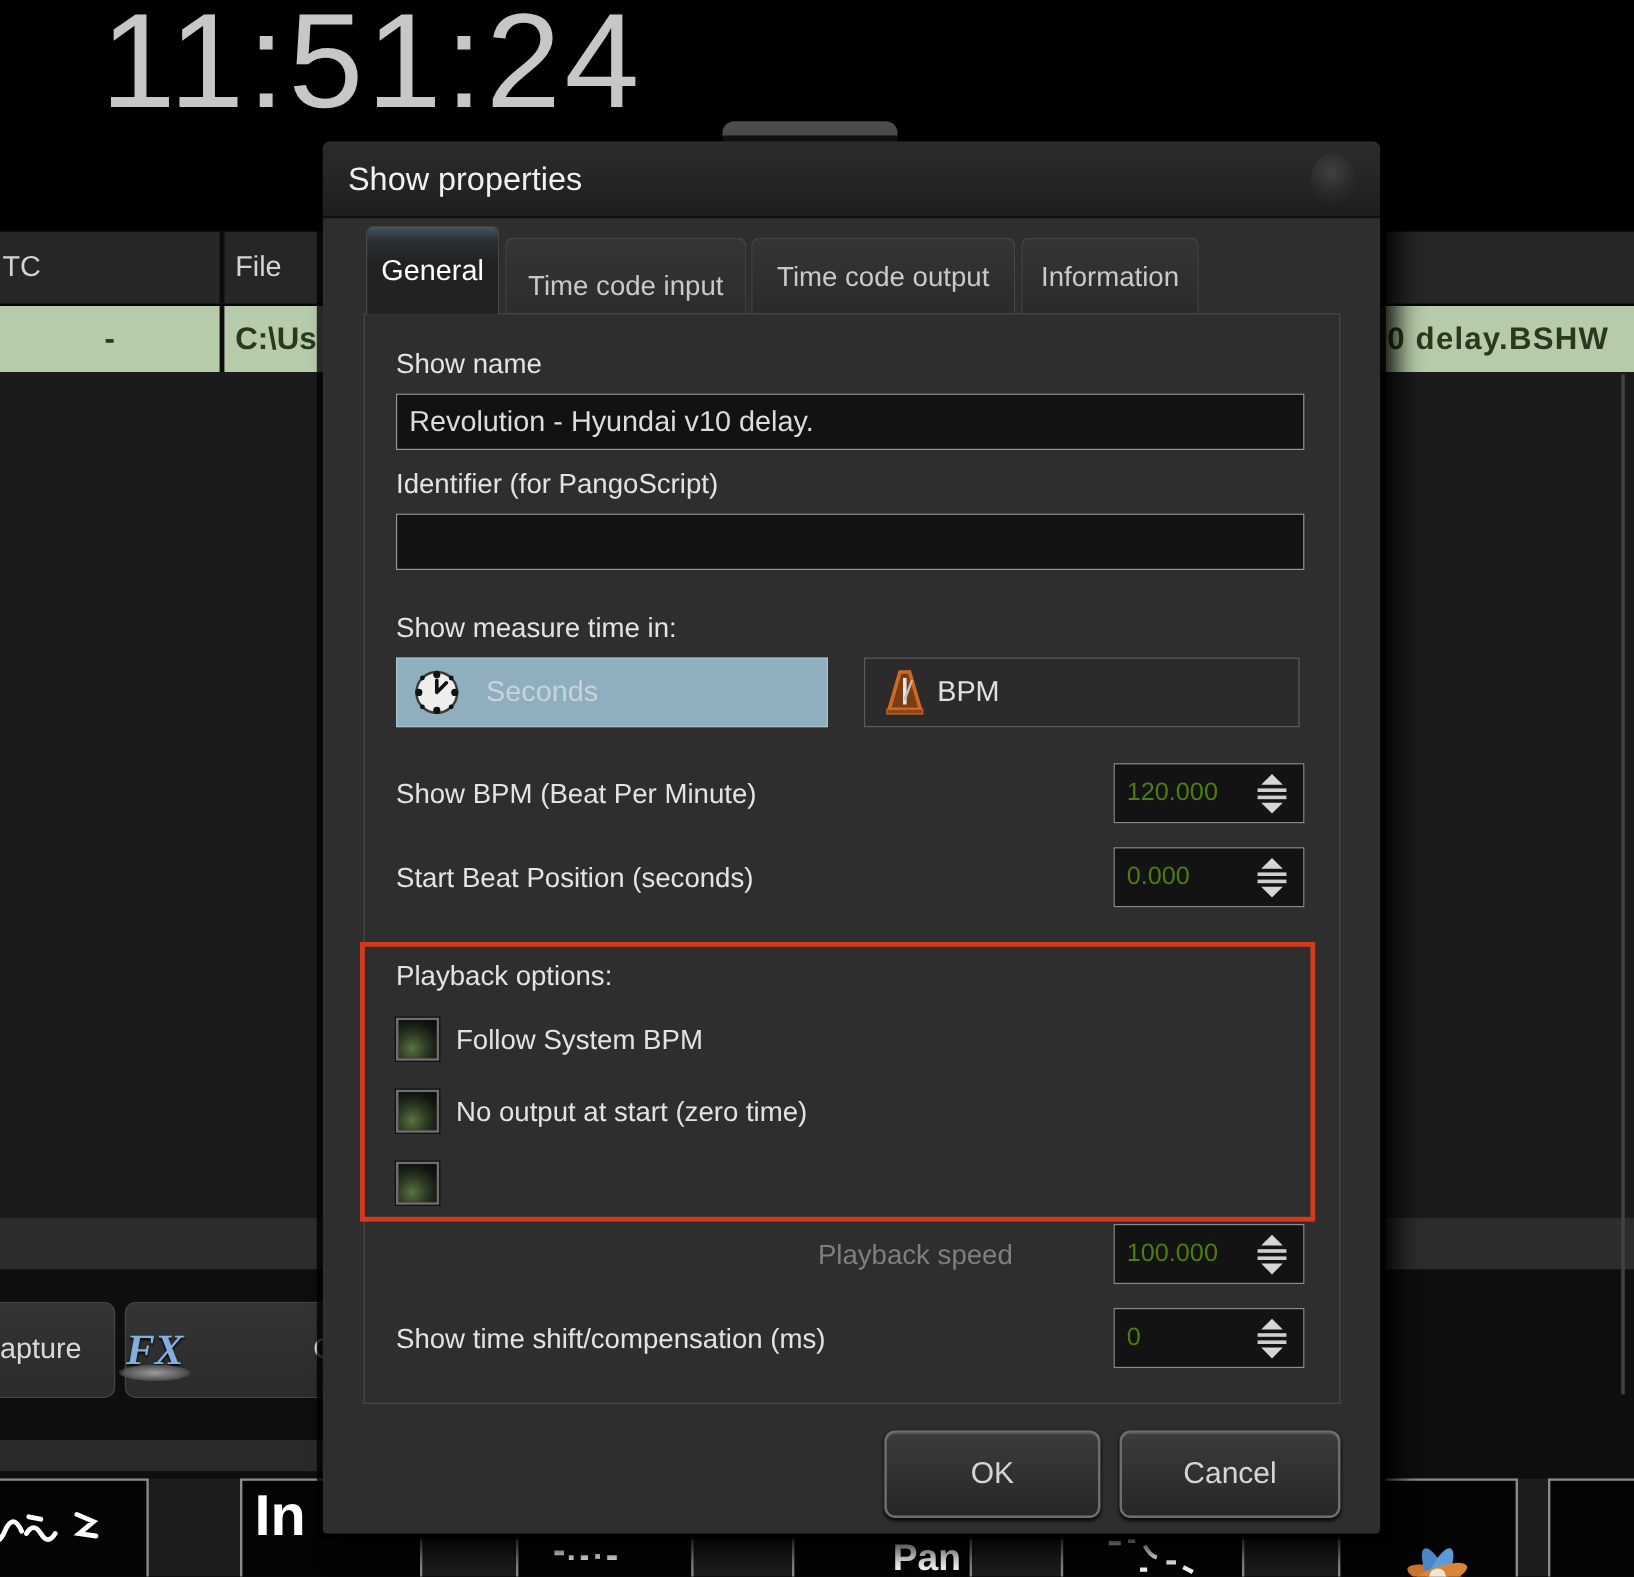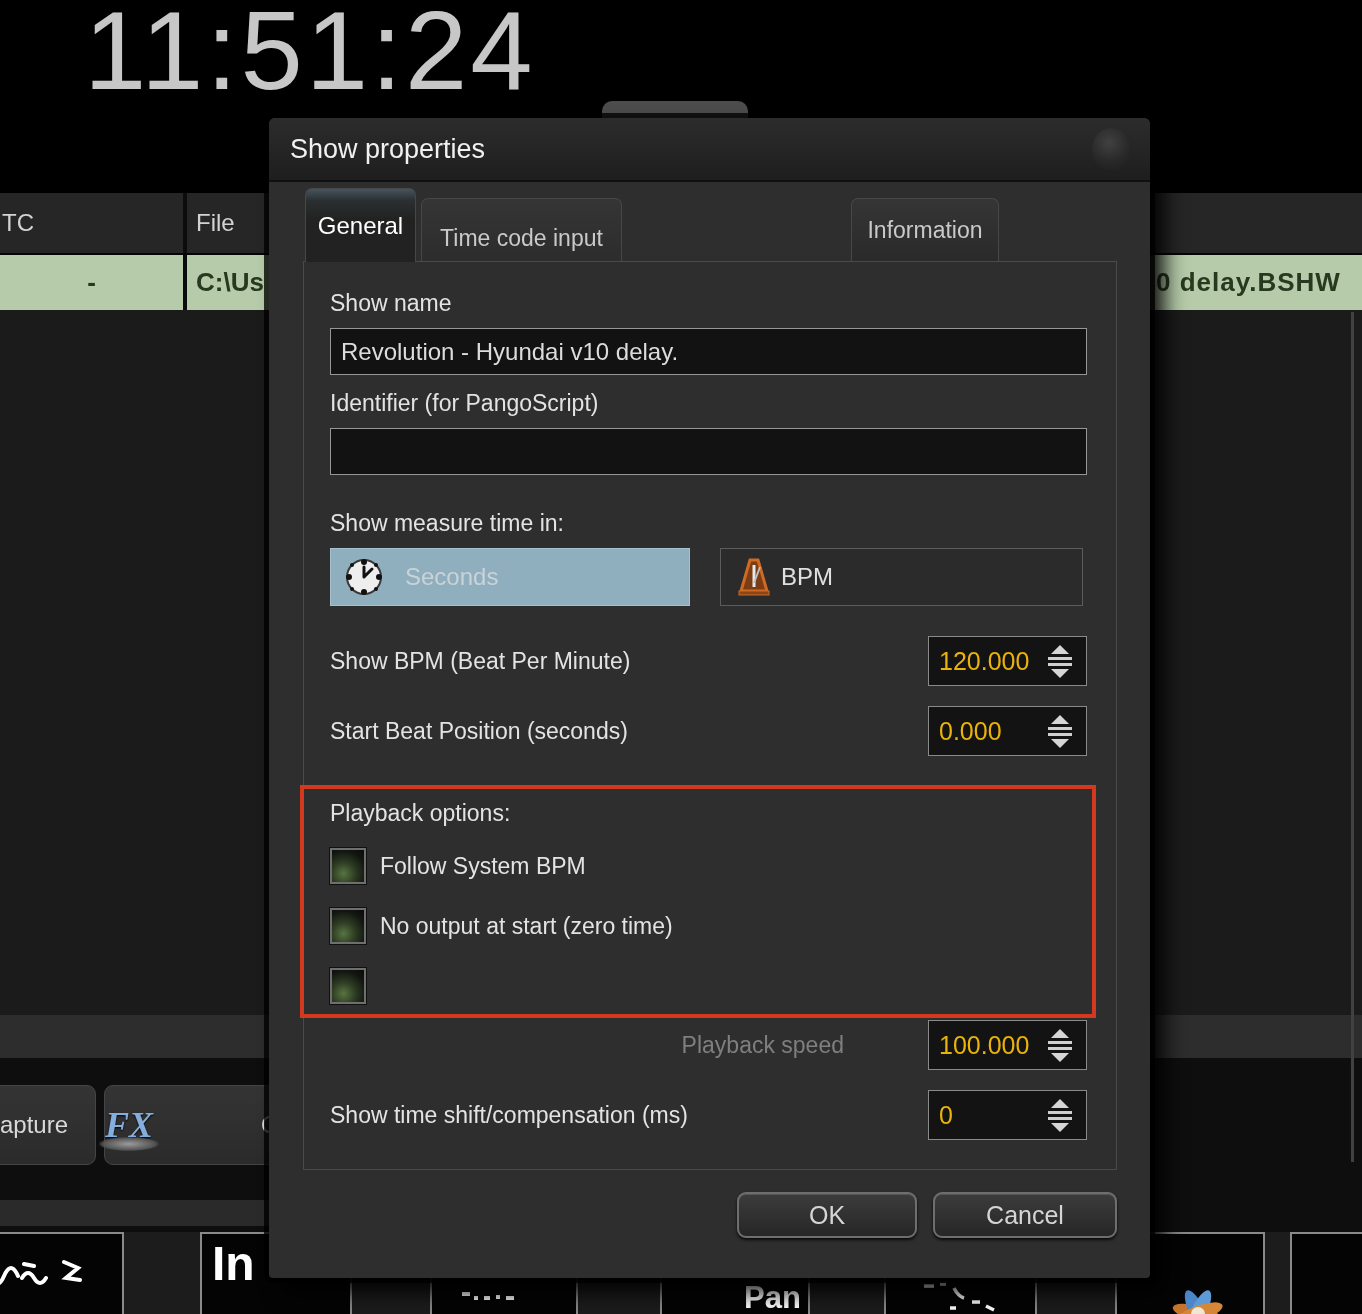--- a/index.html
+++ b/index.html
@@ -84,38 +84,38 @@
   .measure-btn{
     position:absolute;height:58px;box-sizing:border-box;z-index:4;display:flex;align-items:center;
     font-size:24px;cursor:default;
   }
   .measure-btn.sec{background:#8fafbe;border:1px solid #a6c2cf;color:#c9d3d8;}
   .measure-btn.bpm{background:#2b2b2b;border:1px solid #5c5c5c;color:#e0e0e0;}
   .spin{
     position:absolute;left:659px;width:159px;height:50px;box-sizing:border-box;z-index:4;
     background:#131313;border:1px solid #8a8a8a;display:flex;align-items:center;
   }
-  .spin-val{flex:1;color:#eab308;font-size:25px;padding-left:10px;}
+  .spin-val{flex:1;color:#4d7c0f;font-size:21px;padding-left:10px;}
   .spin-arrows{width:44px;display:flex;flex-direction:column;align-items:center;gap:3px;padding-right:4px;}
   .tri-up{width:0;height:0;border-left:9px solid transparent;border-right:9px solid transparent;border-bottom:9px solid #d6d6d6;}
   .tri-down{width:0;height:0;border-left:9px solid transparent;border-right:9px solid transparent;border-top:9px solid #d6d6d6;}
   .spin-bar{width:24px;height:3px;background:#cfcfcf;}
   .redbox{
     position:absolute;left:31px;top:667px;width:796px;height:233px;box-sizing:border-box;
     border:4px solid #d2391e;z-index:6;pointer-events:none;
   }
   .cb-row{position:absolute;left:61px;height:40px;display:flex;align-items:center;z-index:4;}
   .cb{
     width:36px;height:36px;box-sizing:border-box;margin-right:14px;
     border:2px solid #6f6f6f;outline:1px solid #111;
     background:radial-gradient(circle at 36% 74%,#587440 0%,#2d3b23 38%,#121610 72%,#0a0a0a 100%);
   }
   .cb-label{color:#e3e3e3;font-size:23px;white-space:nowrap;}
   .dlg-btn{
-    position:absolute;top:1074px;height:46px;box-sizing:border-box;z-index:4;
+    position:absolute;top:1074px;height:73px;box-sizing:border-box;z-index:4;
     background:linear-gradient(#3c3c3c,#262626);border:2px solid #6e6e6e;border-radius:9px;
     box-shadow:inset 0 1px 0 #555, 0 2px 3px #0a0a0a;
     display:flex;align-items:center;justify-content:center;color:#d5d5d5;font-size:25px;
   }
   svg{display:block;}
 </style>
 </head>
 <body>
 
 <div class="canvas">
@@ -191,20 +191,23 @@
     <div class="titlebar">
       <span class="title-text">Show properties</span>
       <span class="badge"></span>
     </div>
 
     <div class="tab sel" style="left:36px;top:70px;width:111px;height:74px;">
       <span>General</span>
     </div>
     <div class="tab" style="left:152px;top:80px;width:201px;height:80px;">
       <span>Time code input</span>
+    </div>
+    <div class="tab" style="left:357px;top:80px;width:220px;height:64px;">
+      <span>Time code output</span>
     </div>
     <div class="tab" style="left:582px;top:80px;width:148px;height:64px;">
       <span>Information</span>
     </div>
 
     <div class="page"></div>
 
     <div class="lbl" style="left:61px;top:172px;">Show name</div>
     <input class="field" style="top: 210px;" readonly="" value="Revolution - Hyundai v10 delay.">
 

